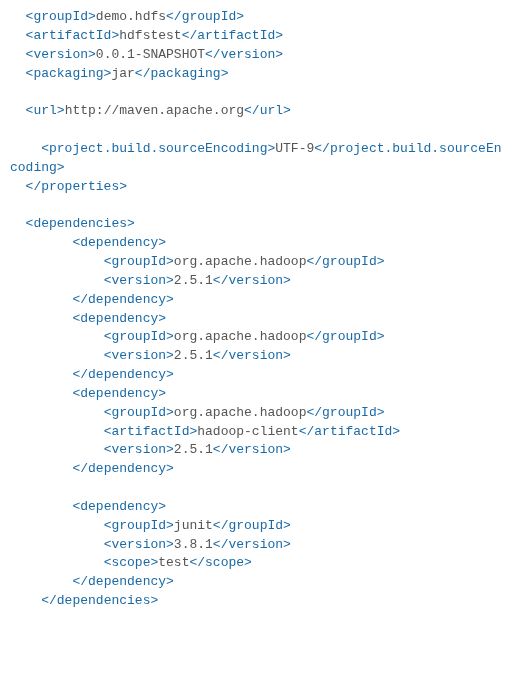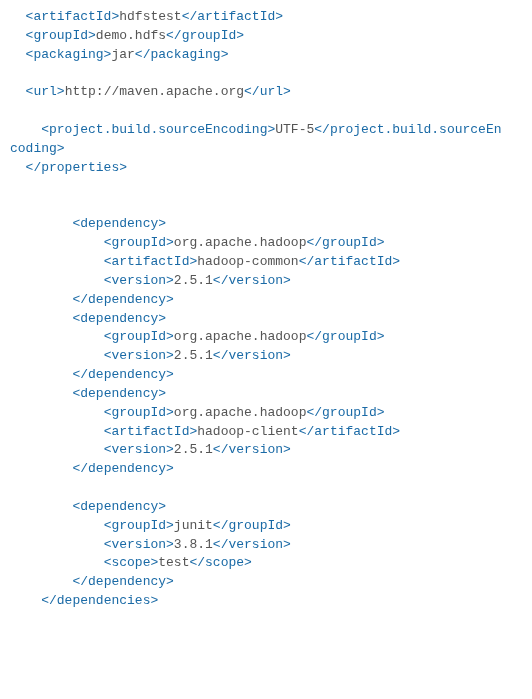--- a/index.html
+++ b/index.html
@@ -16,47 +16,47 @@
 .line { display: block; }
 .t  { color: #1a6aa6; }   
 .tx { color: #555; }      
 .w  { white-space: pre; } 
 </style>
 </head>
 <body>
 
 <div id="code">
 
+  <span class="line"><span class="w">  </span><span class="t">&lt;groupId&gt;</span><span class="tx">demo.hdfs</span><span class="t">&lt;/groupId&gt;</span></span>
+
   <span class="line"><span class="w">  </span><span class="t">&lt;artifactId&gt;</span><span class="tx">hdfstest</span><span class="t">&lt;/artifactId&gt;</span></span>
 
-  <span class="line"><span class="w">  </span><span class="t">&lt;groupId&gt;</span><span class="tx">demo.hdfs</span><span class="t">&lt;/groupId&gt;</span></span>
-
+  <span class="line"><span class="w">  </span><span class="t">&lt;version&gt;</span><span class="tx">0.0.1-SNAPSHOT</span><span class="t">&lt;/version&gt;</span></span>
 
   <span class="line"><span class="w">  </span><span class="t">&lt;packaging&gt;</span><span class="tx">jar</span><span class="t">&lt;/packaging&gt;</span></span>
 
   <span class="line">&nbsp;</span>
 
 
   <span class="line"><span class="w">  </span><span class="t">&lt;url&gt;</span><span class="tx">http://maven.apache.org</span><span class="t">&lt;/url&gt;</span></span>
 
   <span class="line">&nbsp;</span>
 
 
-  <span class="line"><span class="w">    </span><span class="t">&lt;project.build.sourceEncoding&gt;</span><span class="tx">UTF-5</span><span class="t">&lt;/project.build.sourceEn</span></span>
+  <span class="line"><span class="w">    </span><span class="t">&lt;project.build.sourceEncoding&gt;</span><span class="tx">UTF-9</span><span class="t">&lt;/project.build.sourceEn</span></span>
   <span class="line"><span class="t">coding&gt;</span></span>
 
   <span class="line"><span class="w">  </span><span class="t">&lt;/properties&gt;</span></span>
 
   <span class="line">&nbsp;</span>
 
-  <span class="line"><span class="w">  </span></span>
+  <span class="line"><span class="w">  </span><span class="t">&lt;dependencies&gt;</span></span>
 
   <span class="line"><span class="w">        </span><span class="t">&lt;dependency&gt;</span></span>
   <span class="line"><span class="w">            </span><span class="t">&lt;groupId&gt;</span><span class="tx">org.apache.hadoop</span><span class="t">&lt;/groupId&gt;</span></span>
-  <span class="line"><span class="w">            </span><span class="t">&lt;artifactId&gt;</span><span class="tx">hadoop-common</span><span class="t">&lt;/artifactId&gt;</span></span>
   <span class="line"><span class="w">            </span><span class="t">&lt;version&gt;</span><span class="tx">2.5.1</span><span class="t">&lt;/version&gt;</span></span>
   <span class="line"><span class="w">        </span><span class="t">&lt;/dependency&gt;</span></span>
 
   <span class="line"><span class="w">        </span><span class="t">&lt;dependency&gt;</span></span>
   <span class="line"><span class="w">            </span><span class="t">&lt;groupId&gt;</span><span class="tx">org.apache.hadoop</span><span class="t">&lt;/groupId&gt;</span></span>
   <span class="line"><span class="w">            </span><span class="t">&lt;version&gt;</span><span class="tx">2.5.1</span><span class="t">&lt;/version&gt;</span></span>
   <span class="line"><span class="w">        </span><span class="t">&lt;/dependency&gt;</span></span>
 
   <span class="line"><span class="w">        </span><span class="t">&lt;dependency&gt;</span></span>
   <span class="line"><span class="w">            </span><span class="t">&lt;groupId&gt;</span><span class="tx">org.apache.hadoop</span><span class="t">&lt;/groupId&gt;</span></span>

